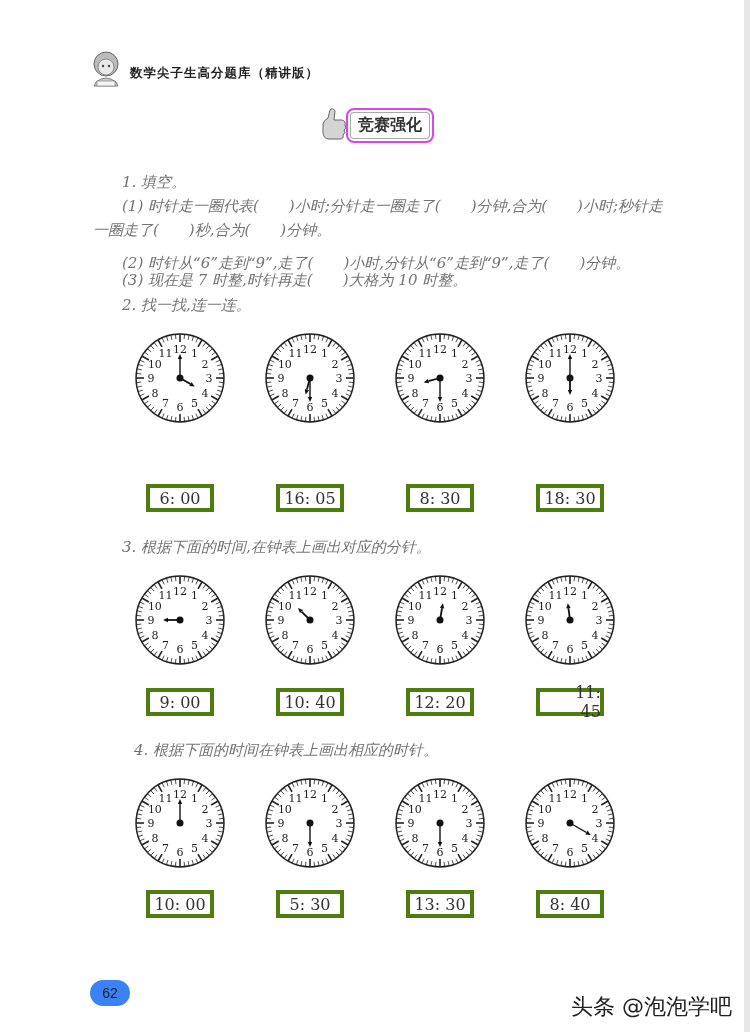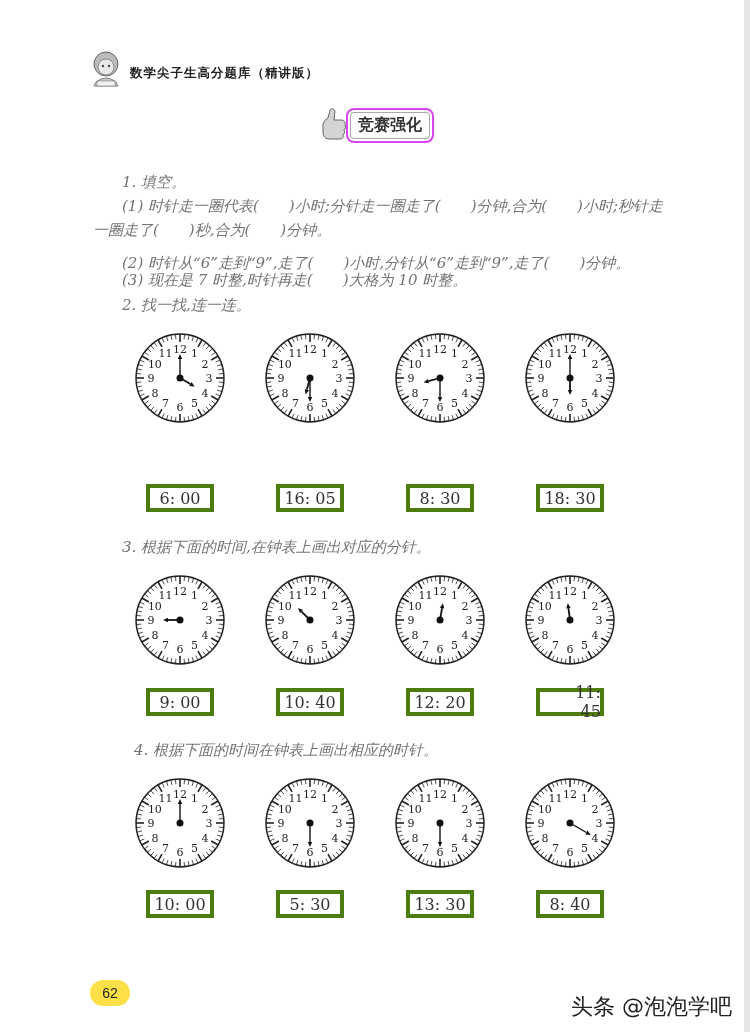--- a/index.html
+++ b/index.html
@@ -9,21 +9,21 @@
   .header { position:absolute; left:88px; top:46px; height:44px; display:flex; align-items:center; }
   .mascot { width:36px; height:40px; }
   .book-title { font-family:"DejaVu Sans","Liberation Sans",sans-serif; font-weight:bold; font-size:12.5px; letter-spacing:1px; margin-left:6px; margin-top:10px; color:#222; }
   .section-badge { position:absolute; left:318px; top:106px; display:flex; align-items:center; }
   .thumb { width:30px; height:38px; }
   .badge-box { margin-left:-2px; border:2px solid #d946ef; border-radius:8px; padding:5px 10px; font-family:"DejaVu Sans","Liberation Sans",sans-serif; font-weight:bold; font-size:16px; color:#333; background:#fff; box-shadow:inset 0 0 0 2px #fff, inset 0 0 0 3px #aaa; }
   .line { position:absolute; font-size:15px; white-space:pre; color:#737373;font-style:italic; }
   .clock-row { position:absolute; left:134px; width:490px; height:100px; }
   .clock { position:absolute; width:92px; height:92px; }
   .time-box { position:absolute; width:68px; height:28px; border:4px solid #4d7c0f; box-sizing:border-box; font-size:16px; display:flex; align-items:center; justify-content:center; color:#333; }
-  .page-num { position:absolute; left:90px; top:980px; width:40px; height:26px; background:#fde047; border-radius:13px; font-family:"Liberation Sans","DejaVu Sans",sans-serif; font-size:14px; display:flex; align-items:center; justify-content:center; color:#222; }
+  .page-num { position:absolute; left:90px; top:980px; width:40px; height:26px; background:#3b82f6; border-radius:13px; font-family:"Liberation Sans","DejaVu Sans",sans-serif; font-size:14px; display:flex; align-items:center; justify-content:center; color:#222; }
   .watermark { position:absolute; right:18px; top:992px; font-family:"DejaVu Sans","Liberation Sans",sans-serif; font-size:22px; color:#222; text-shadow:0 0 2px #fff, 1px 1px 0 #fff; }
 </style>
 </head>
 <body>
 
 <div class="right-edge"></div>
 
 <div class="header">
   <svg class="mascot" viewBox="0 0 36 40">
     <ellipse cx="18" cy="16" rx="12" ry="12" fill="#bbb" stroke="#666" stroke-width="1"></ellipse>

